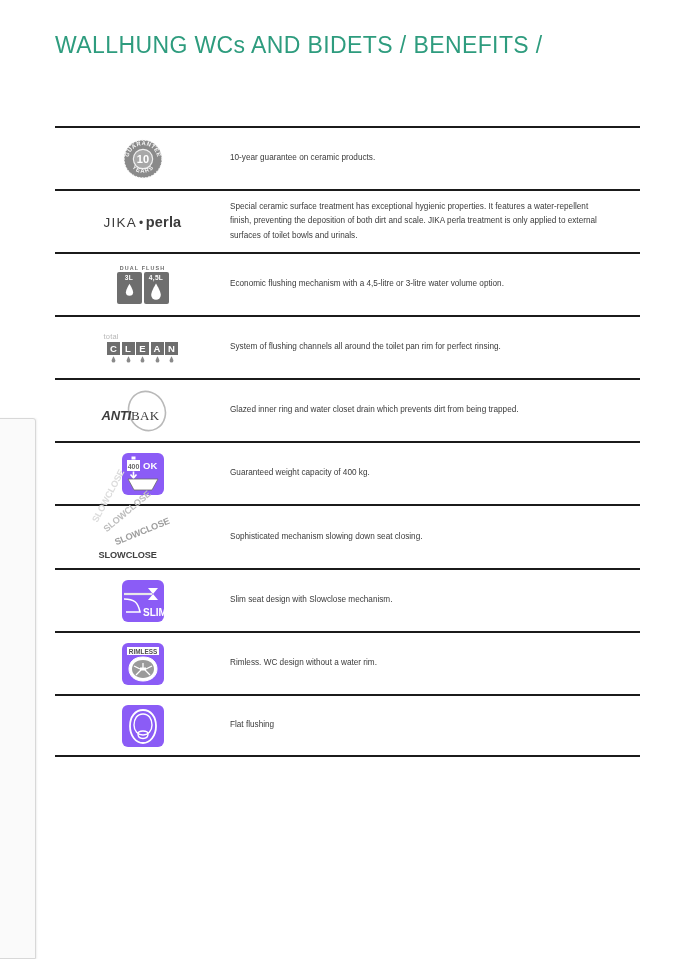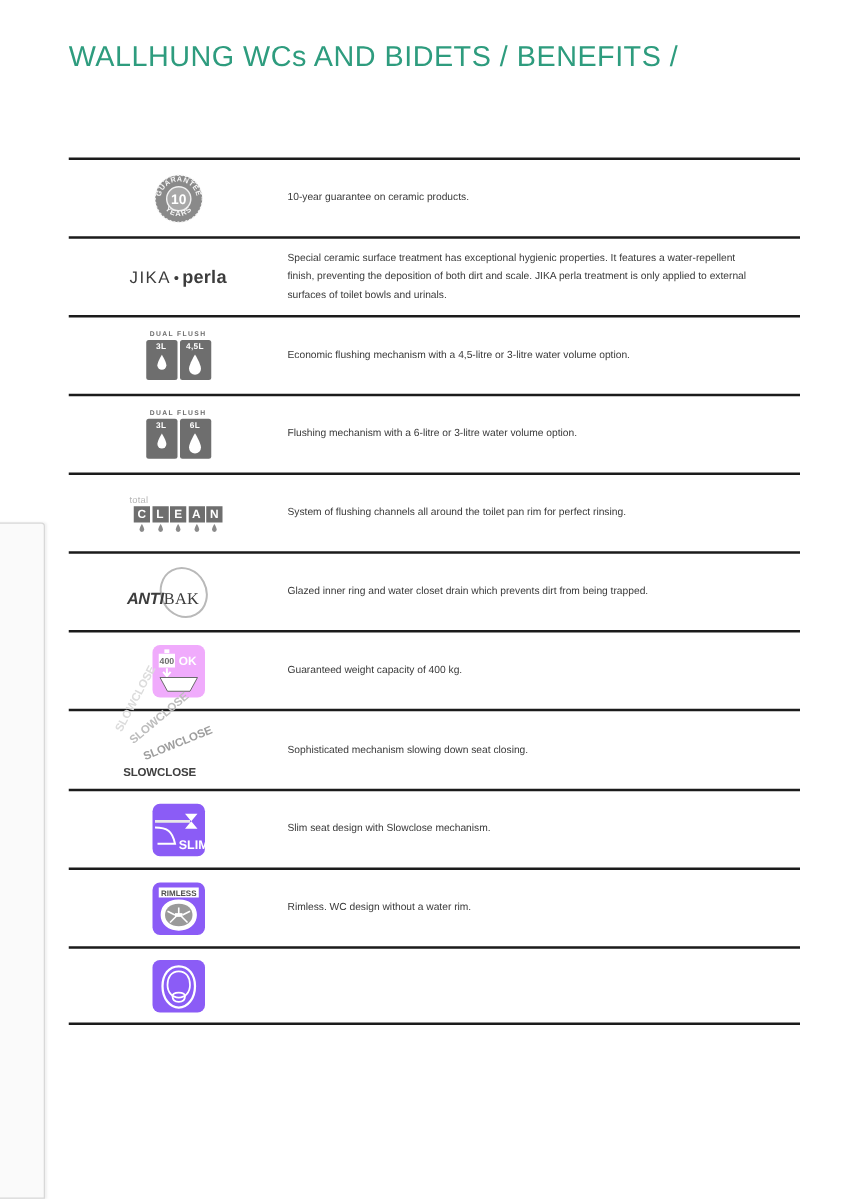--- a/index.html
+++ b/index.html
@@ -122,21 +122,21 @@
   .antibak .word {
     position: absolute; left: 2px; top: 19px;
     font-size: 13px; color: #3d3d3d; white-space: nowrap;
   }
   .antibak .anti { font-weight: 700; font-style: italic; letter-spacing: -0.2px; }
   .antibak .bak  { font-family: "Liberation Serif", serif; font-weight: 400; letter-spacing: 0.3px; }
 
   
   .sq-icon {
     width: 42px; height: 42px; border-radius: 6px;
-    background: #f0abfc; position: relative;
+    background: #8b5cf6; position: relative;
   }
   .sq-icon.dark { background: #8b5cf6; }
 
   
   .slowclose { position: relative; width: 92px; height: 50px; }
   .sc-line {
     position: absolute; font-size: 9.2px; font-weight: 700;
     letter-spacing: -0.1px; white-space: nowrap;
     transform-origin: left bottom;
   }
@@ -201,42 +201,20 @@
             <svg class="df-drop" width="14" height="18" viewBox="0 0 20 30">
               <path d="M10 1 C10 1 2 14 2 20 a8 8 0 0 0 16 0 C18 14 10 1 10 1 Z" fill="#ffffff"></path>
             </svg>
           </div>
         </div>
       </div>
     </div>
     <div class="text-cell">Economic flushing mechanism with a 4,5-litre or 3-litre water volume option.</div>
   </div>
 
-  <div class="benefit-row">
-    <div class="icon-cell">
-      <div class="dualflush">
-        <div class="df-title">DUAL FLUSH</div>
-        <div class="df-boxes">
-          <div class="df-box">
-            <div class="df-label">3L</div>
-            <svg class="df-drop" width="9" height="14" viewBox="0 0 20 30">
-              <path d="M10 1 C10 1 2 14 2 20 a8 8 0 0 0 16 0 C18 14 10 1 10 1 Z" fill="#ffffff"></path>
-            </svg>
-          </div>
-          <div class="df-box">
-            <div class="df-label">6L</div>
-            <svg class="df-drop" width="14" height="18" viewBox="0 0 20 30">
-              <path d="M10 1 C10 1 2 14 2 20 a8 8 0 0 0 16 0 C18 14 10 1 10 1 Z" fill="#ffffff"></path>
-            </svg>
-          </div>
-        </div>
-      </div>
-    </div>
-    <div class="text-cell">Flushing mechanism with a 6-litre or 3-litre water volume option.</div>
-  </div>
 
   <div class="benefit-row">
     <div class="icon-cell">
       <div class="totalclean">
         <div class="tc-total">total</div>
         <div class="tc-letters">
           <div class="tc-letter">C</div>
           <div class="tc-letter">L</div>
           <div class="tc-letter">E</div>
           <div class="tc-letter">A</div>
@@ -356,15 +334,16 @@
   <div class="benefit-row last">
     <div class="icon-cell">
       <div class="sq-icon dark">
         <svg width="42" height="42" viewBox="0 0 42 42">
           <path d="M21 5 C29 5 34 12 34 21 C34 31 28 38 21 38 C14 38 8 31 8 21 C8 12 13 5 21 5 Z" fill="none" stroke="#ffffff" stroke-width="1.8"></path>
           <path d="M21 9 C27 9 30 14 30 20 C30 26 26 30 21 30 C16 30 12 26 12 20 C12 14 15 9 21 9 Z" fill="none" stroke="#ffffff" stroke-width="1.4"></path>
           <path d="M16 29 C16 27 18 26 21 26 C24 26 26 27 26 29 C26 32 24 33.5 21 33.5 C18 33.5 16 32 16 29 Z" fill="none" stroke="#ffffff" stroke-width="1.4"></path>
         </svg>
       </div>
     </div>
+    <div class="text-cell">Flat flushing</div>
   </div>
 
 </div>
 
 </body></html>

